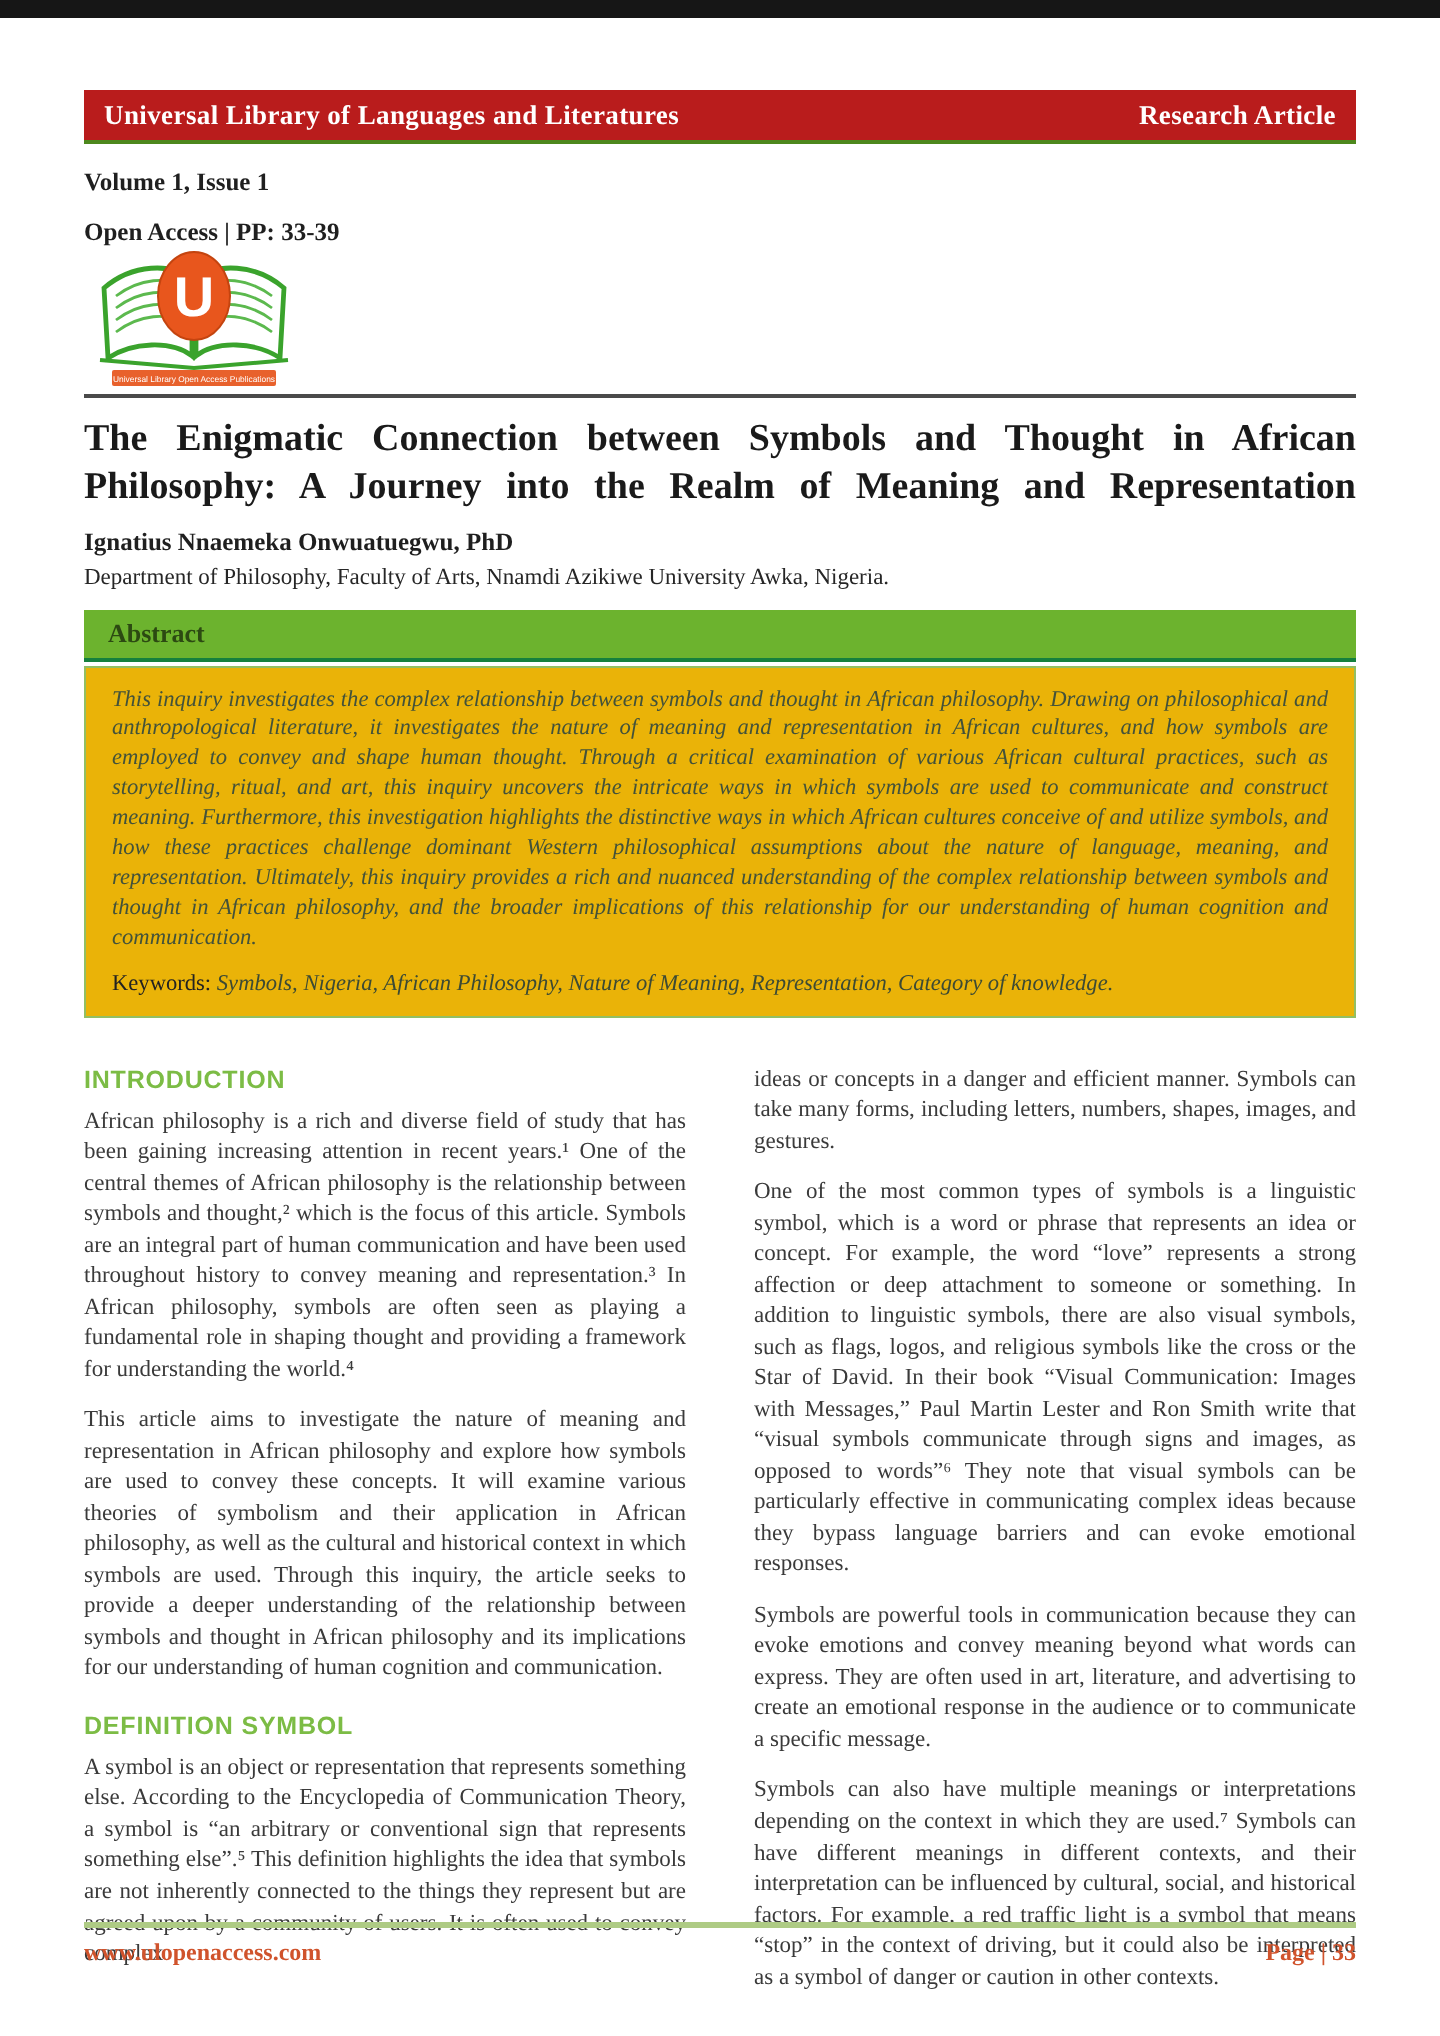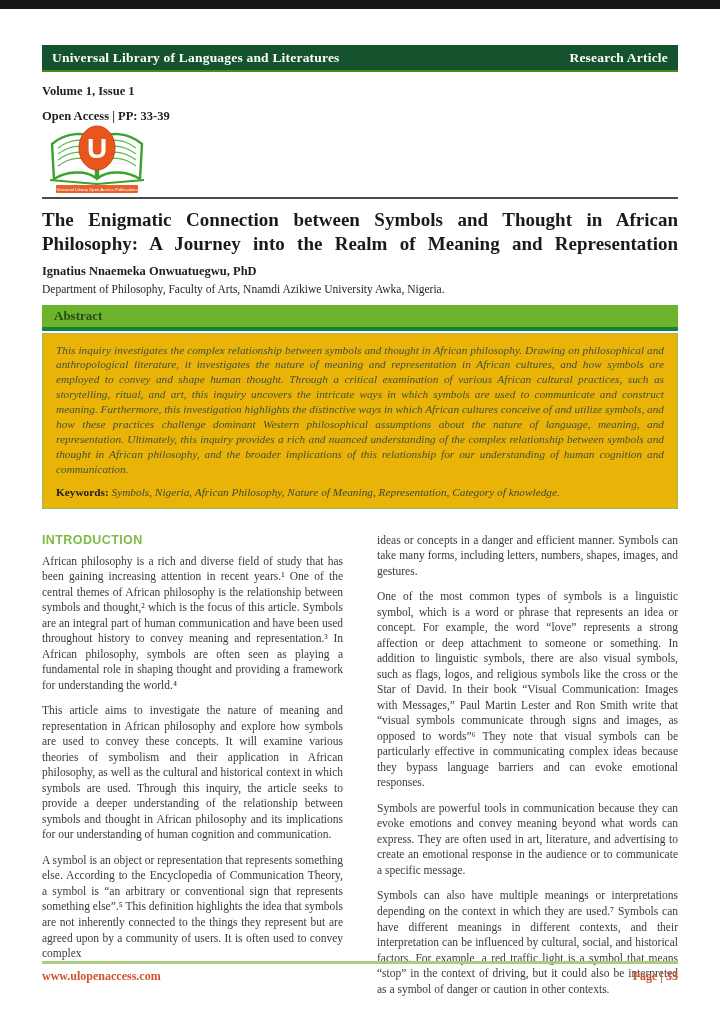--- a/index.html
+++ b/index.html
@@ -6,21 +6,21 @@
   html,body { background:#ffffff; }
   .page {
     position:relative; width:720px; height:1018px; background:#ffffff;
     font-family:"Liberation Serif","DejaVu Serif",serif; color:#2e2e2e; overflow:hidden;
   }
   .topbar { position:absolute; top:0; left:0; right:0; height:9px; background:#161616; }
   .content { position:absolute; top:9px; left:42px; width:636px; }
 
   
   .journal-bar {
-    margin-top:36px; height:27px; background:#14532d; border-bottom:2px solid #4d881d;
+    margin-top:36px; height:27px; background:#b91c1c; border-bottom:2px solid #4d881d;
     display:flex; justify-content:space-between; align-items:center; padding:0 10px;
   }
   .journal-bar .jname, .journal-bar .jtype {
     color:#ffffff; font-weight:bold; font-size:13.5px; letter-spacing:.2px;
   }
 
   
   .meta-row { display:flex; justify-content:space-between; align-items:flex-start; margin-top:11px;flex-direction:column; }
   .meta-left { padding-top:2px; }
   .meta-line { font-weight:bold; font-size:12.5px; color:#1f1f1f; line-height:1; }
@@ -32,33 +32,33 @@
   
   .title {
     margin-top:9px; font-size:19px; font-weight:bold; color:#1a1a1a;
     line-height:1.25; text-align:justify; text-align-last:justify;
   }
   .author { margin-top:8px; font-weight:bold; font-size:12.5px; color:#1f1f1f; }
   .affiliation { margin-top:4px; font-size:11.5px; color:#262626; }
 
   
   .abstract-bar {
-    margin-top:10px; height:26px; background:#6cb32e; border-bottom:4px solid #15803d;
+    margin-top:10px; height:26px; background:#6cb32e; border-bottom:2px solid #15803d;
     display:flex; align-items:center; padding:0 12px;
   }
   .abstract-bar .abs-label { font-weight:bold; font-size:13px; color:#2c4a12; }
   .abstract-box {
     margin-top:2px; background:#eab308; border:1px solid #92bf63; padding:9px 13px 10px 13px;
   }
   .abstract-text {
     font-style:italic; font-size:11.3px; line-height:1.32; color:#43523a;
     text-align:justify; font-weight:500;
   }
   .keywords-line { margin-top:9px; font-size:11.3px; color:#3c4a34; text-align:justify; }
-  .keywords-line .kw-label { font-weight:bold; font-style:normal; color:#222; }
+  .keywords-line .kw-label { font-weight:normal; font-style:normal; color:#222; }
   .keywords-line .kw-body { font-style:italic; }
 
   
   .columns { display:flex; gap:34px; margin-top:24px; }
   .col { flex:1; min-width:0; }
   .sec-heading {
     font-family:"Liberation Sans","DejaVu Sans",sans-serif; font-weight:bold;
     font-size:12.5px; color:#7cbc45; letter-spacing:.4px; margin-bottom:7px;
   }
   .body-p {
@@ -122,20 +122,21 @@
       <p class="keywords-line">
         <span class="kw-label">Keywords:</span><span class="kw-body"> Symbols, Nigeria, African Philosophy, Nature of Meaning, Representation, Category of knowledge.</span>
       </p>
     </div>
 
     <div class="columns">
       <div class="col">
         <div class="sec-heading">INTRODUCTION</div>
         <p class="body-p">African philosophy is a rich and diverse field of study that has been gaining increasing attention in recent years.¹ One of the central themes of African philosophy is the relationship between symbols and thought,² which is the focus of this article. Symbols are an integral part of human communication and have been used throughout history to convey meaning and representation.³ In African philosophy, symbols are often seen as playing a fundamental role in shaping thought and providing a framework for understanding the world.⁴</p>
         <p class="body-p">This article aims to investigate the nature of meaning and representation in African philosophy and explore how symbols are used to convey these concepts. It will examine various theories of symbolism and their application in African philosophy, as well as the cultural and historical context in which symbols are used. Through this inquiry, the article seeks to provide a deeper understanding of the relationship between symbols and thought in African philosophy and its implications for our understanding of human cognition and communication.</p>
+        <div class="sec-heading mt">DEFINITION SYMBOL</div>
         <p class="body-p">A symbol is an object or representation that represents something else. According to the Encyclopedia of Communication Theory, a symbol is “an arbitrary or conventional sign that represents something else”.⁵ This definition highlights the idea that symbols are not inherently connected to the things they represent but are agreed upon by a community of users. It is often used to convey complex</p>
       </div>
       <div class="col">
         <p class="body-p">ideas or concepts in a danger and efficient manner. Symbols can take many forms, including letters, numbers, shapes, images, and gestures.</p>
         <p class="body-p">One of the most common types of symbols is a linguistic symbol, which is a word or phrase that represents an idea or concept. For example, the word “love” represents a strong affection or deep attachment to someone or something. In addition to linguistic symbols, there are also visual symbols, such as flags, logos, and religious symbols like the cross or the Star of David. In their book “Visual Communication: Images with Messages,” Paul Martin Lester and Ron Smith write that “visual symbols communicate through signs and images, as opposed to words”⁶ They note that visual symbols can be particularly effective in communicating complex ideas because they bypass language barriers and can evoke emotional responses.</p>
         <p class="body-p">Symbols are powerful tools in communication because they can evoke emotions and convey meaning beyond what words can express. They are often used in art, literature, and advertising to create an emotional response in the audience or to communicate a specific message.</p>
         <p class="body-p">Symbols can also have multiple meanings or interpretations depending on the context in which they are used.⁷ Symbols can have different meanings in different contexts, and their interpretation can be influenced by cultural, social, and historical factors. For example, a red traffic light is a symbol that means “stop” in the context of driving, but it could also be interpreted as a symbol of danger or caution in other contexts.</p>
       </div>
     </div>
   </div>

